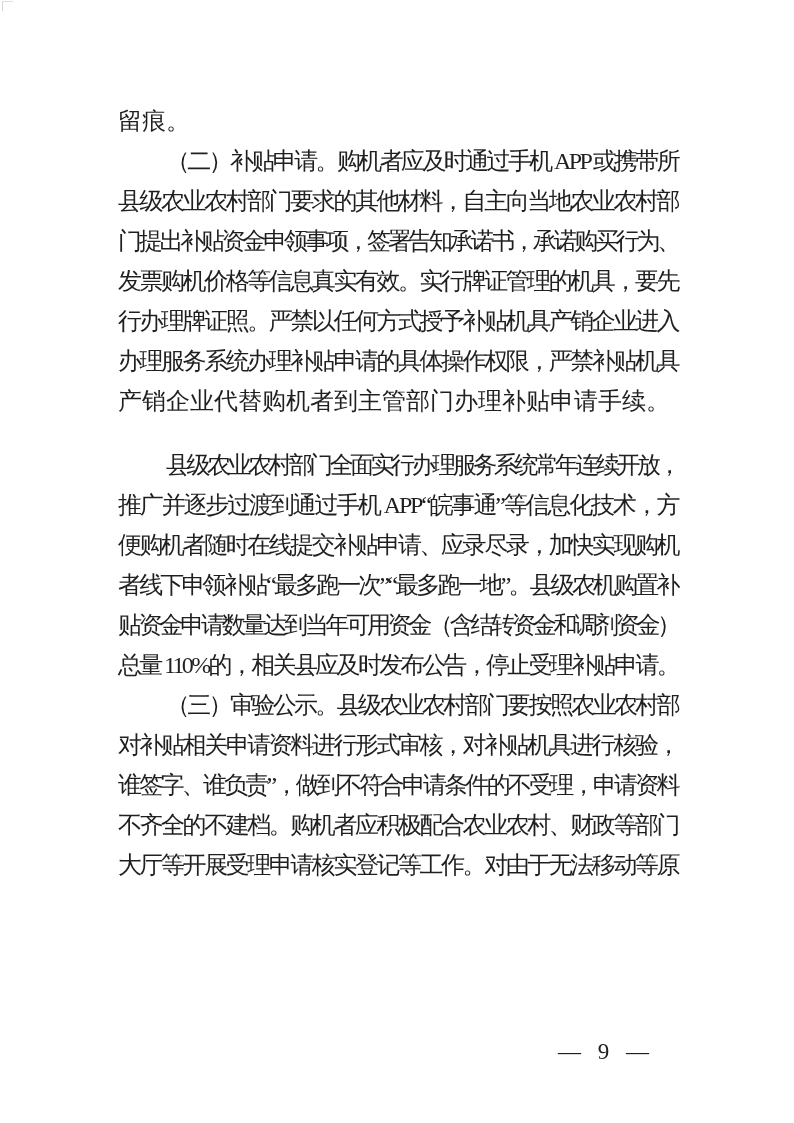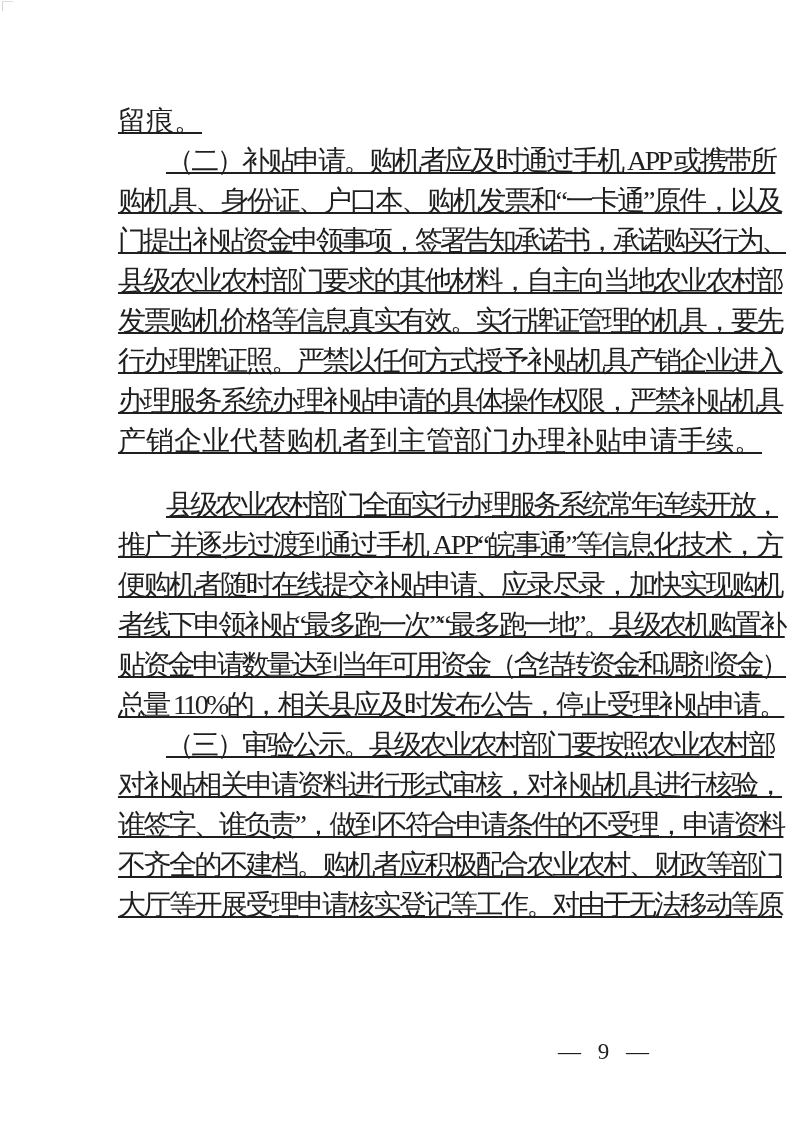--- a/index.html
+++ b/index.html
@@ -32,24 +32,23 @@
   .text-block {
     position: absolute;
     left: 118px;
     top: 101px;
     width: 560px;
   }
 
   .line {
     height: 40px;
     line-height: 40px;
-    font-size: 28px;
+    font-size: 24px;
     white-space: nowrap;
     text-rendering: optimizeLegibility;
-    text-decoration: underline;
   }
 
   .line.indent { text-indent: 48px; }
 
   .footer {
     position: absolute;
     top: 1038px;
     right: 144px;
     font-size: 23px;
     line-height: 28px;
@@ -61,23 +60,22 @@
 </head>
 <body>
 
 <div class="page">
 
   <div class="corner-artifact"></div>
 
   <div class="text-block">
     <div class="line">留痕。</div>
     <div class="line fill indent" style="letter-spacing: -2.62963px;">（二）补贴申请。购机者应及时通过手机 APP 或携带所</div>
-    <div class="line fill" style="letter-spacing: -2.25926px;">购机具、身份证、户口本、购机发票和“一卡通”原件，以及</div>
+    <div class="line fill" style="letter-spacing: -2.46154px;">县级农业农村部门要求的其他材料，自主向当地农业农村部</div>
     <div class="line fill" style="letter-spacing: -3.25926px;">门提出补贴资金申领事项，签署告知承诺书，承诺购买行为、</div>
-    <div class="line fill" style="letter-spacing: -2.46154px;">县级农业农村部门要求的其他材料，自主向当地农业农村部</div>
     <div class="line fill" style="letter-spacing: -2.46154px;">发票购机价格等信息真实有效。实行牌证管理的机具，要先</div>
     <div class="line fill" style="letter-spacing: -2.46154px;">行办理牌证照。严禁以任何方式授予补贴机具产销企业进入</div>
     <div class="line fill" style="letter-spacing: -2.46154px;">办理服务系统办理补贴申请的具体操作权限，严禁补贴机具</div>
     <div class="line">产销企业代替购机者到主管部门办理补贴申请手续。</div>
     <div class="line fill indent" style="letter-spacing: -3.52px; margin-top: 24px;">县级农业农村部门全面实行办理服务系统常年连续开放，</div>
     <div class="line fill" style="letter-spacing: -2.17241px; text-align: right;">推广并逐步过渡到通过手机 APP“皖事通”等信息化技术，方</div>
     <div class="line fill" style="letter-spacing: -2.46154px;">便购机者随时在线提交补贴申请、应录尽录，加快实现购机</div>
     <div class="line fill" style="letter-spacing: -2.86207px;">者线下申领补贴“最多跑一次”“最多跑一地”。县级农机购置补</div>
     <div class="line fill" style="letter-spacing: -3.25926px;">贴资金申请数量达到当年可用资金（含结转资金和调剂资金）</div>
     <div class="line fill" style="letter-spacing: -2.65517px;">总量 110%的，相关县应及时发布公告，停止受理补贴申请。</div>

